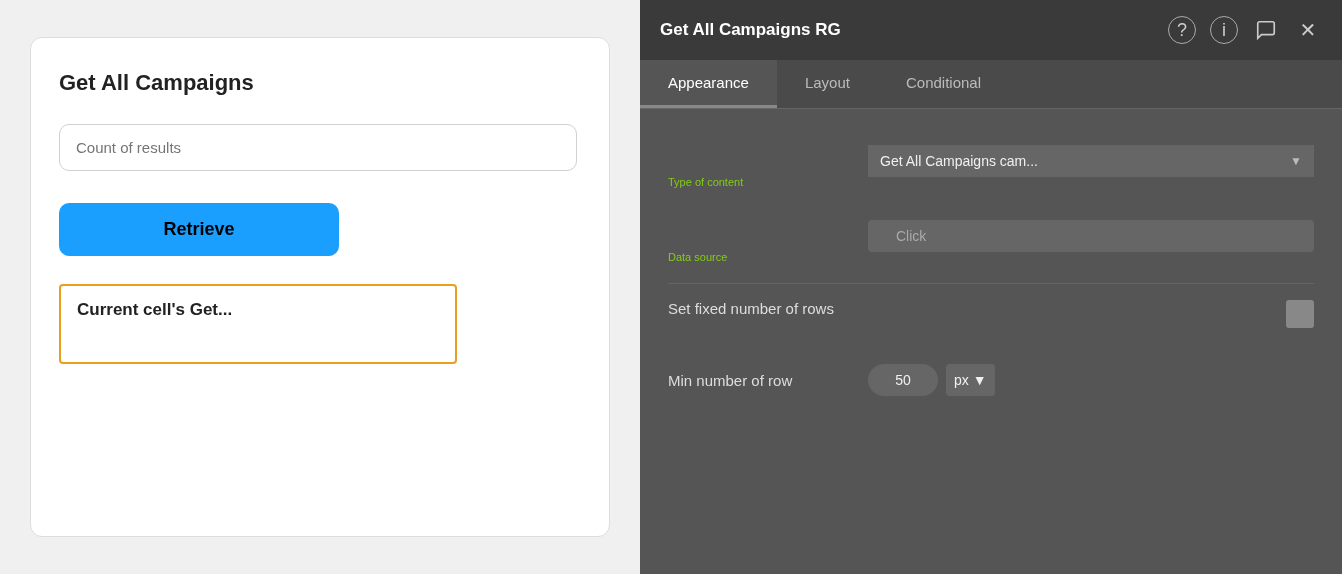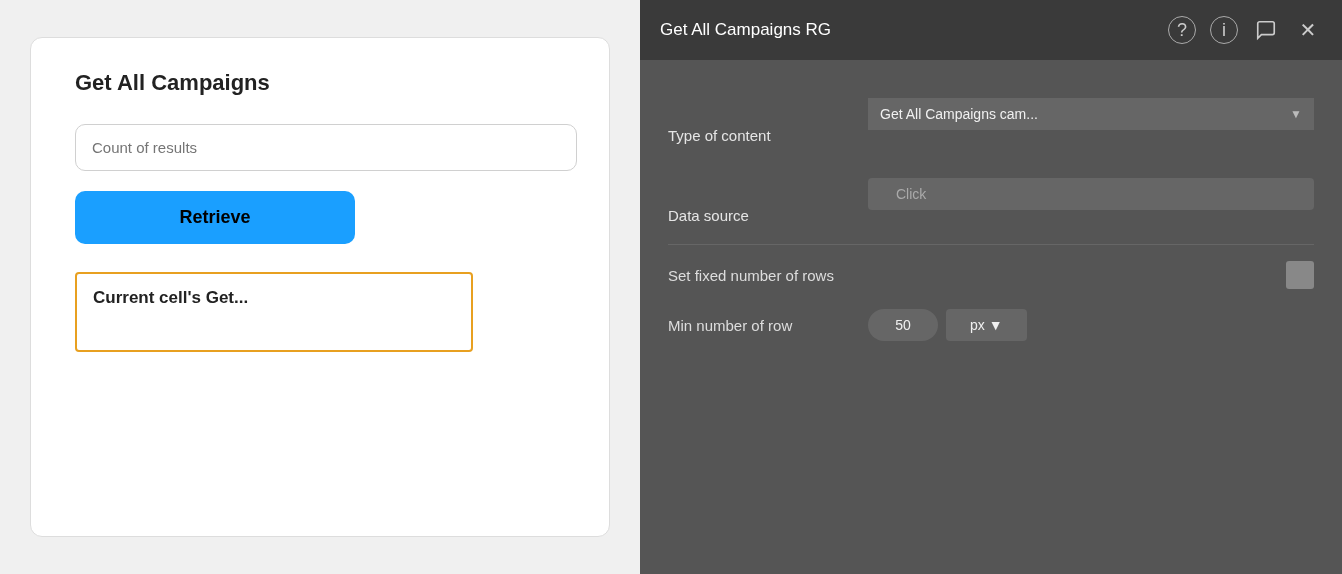--- a/index.html
+++ b/index.html
@@ -19,42 +19,42 @@
       display: flex;
       align-items: center;
       justify-content: center;
       padding: 20px;
     }
 
     .widget-card {
       background: #ffffff;
       border-radius: 12px;
       border: 1px solid #ddd;
-      padding: 32px 32px 40px 44px;
+      padding: 32px 32px 40px 28px;
       width: 580px;
       min-height: 500px;
     }
 
     .widget-title {
       font-size: 22px;
       font-weight: 700;
       color: #222;
       margin-bottom: 28px;
     }
 
     .count-input {
       width: 100%;
       border: 1px solid #d0d0d0;
       border-radius: 10px;
       padding: 14px 16px;
       font-size: 15px;
       color: #aaa;
       background: #fff;
       outline: none;
-      margin-bottom: 20px;
+      margin-bottom: 32px;
     }
 
     .retrieve-button {
       background: #1a9fff;
       color: #000000;
       border: none;
       border-radius: 10px;
       padding: 16px 0;
       width: 280px;
       font-size: 18px;
@@ -90,21 +90,21 @@
       background: #3a3a3a;
       padding: 16px 20px;
       display: flex;
       align-items: center;
       justify-content: space-between;
     }
 
     .panel-title {
       color: #ffffff;
       font-size: 17px;
-      font-weight: 400;
+      font-weight: 700;
     }
 
     .header-icons {
       display: flex;
       gap: 14px;
       align-items: center;
     }
 
     .header-icon {
       color: #ccc;
@@ -153,22 +153,22 @@
       overflow-y: auto;
     }
 
     .field-row {
       display: flex;
       align-items: center;
       margin-bottom: 20px;
     }
 
     .field-label {
-      color: #e5e5e5;
-      font-size: 15px;
+      color: #84cc16;
+      font-size: 11px;
       width: 200px;
       flex-shrink: 0;
       margin-top: 43px;
     }
 
     .field-value {
       flex: 1;
     }
 
     .dropdown-select {
@@ -202,22 +202,21 @@
     }
 
     .divider {
       border: none;
       border-top: 1px solid #666;
       margin: 16px 0;
     }
 
     .toggle-row {
       display: flex;
-      align-items: center;
-      margin-bottom: 20px;
+      margin-bottom: 36px;
     }
 
     .toggle-label {
       color: #ddd;
       font-size: 15px;
       flex: 1;
     }
 
     .toggle-box {
       width: 28px;
@@ -255,21 +254,21 @@
       width: 70px;
       text-align: center;
     }
 
     .unit-select {
       background: #666666;
       border: none;
       border-radius: 4px;
       color: #f0f0f0;
       font-size: 14px;
-      padding: 8px 24px;
+      padding: 8px 8px;
       cursor: pointer;
       display: flex;
       align-items: center;
       gap: 4px;
     }
   </style>
 </head>
 <body>
 
 <div class="left-panel">
@@ -291,20 +290,25 @@
       <div class="header-icon">i</div>
       <div class="header-icon" style="border:none; font-size:20px;">
         <svg width="22" height="22" viewBox="0 0 24 24" fill="none" stroke="#ccc" stroke-width="1.8">
           <path d="M21 15a2 2 0 0 1-2 2H7l-4 4V5a2 2 0 0 1 2-2h14a2 2 0 0 1 2 2z"></path>
         </svg>
       </div>
       <div class="header-icon close">✕</div>
     </div>
   </div>
 
+  <div class="tabs-row">
+    <div class="tab active">Appearance</div>
+    <div class="tab">Layout</div>
+    <div class="tab">Conditional</div>
+  </div>
 
   <div class="panel-content">
 
     <div class="field-row">
       <span class="field-label">Type of content</span>
       <div class="field-value">
         <div class="dropdown-select">
           <span>Get All Campaigns cam...</span>
           <span class="chevron">▼</span>
         </div>

